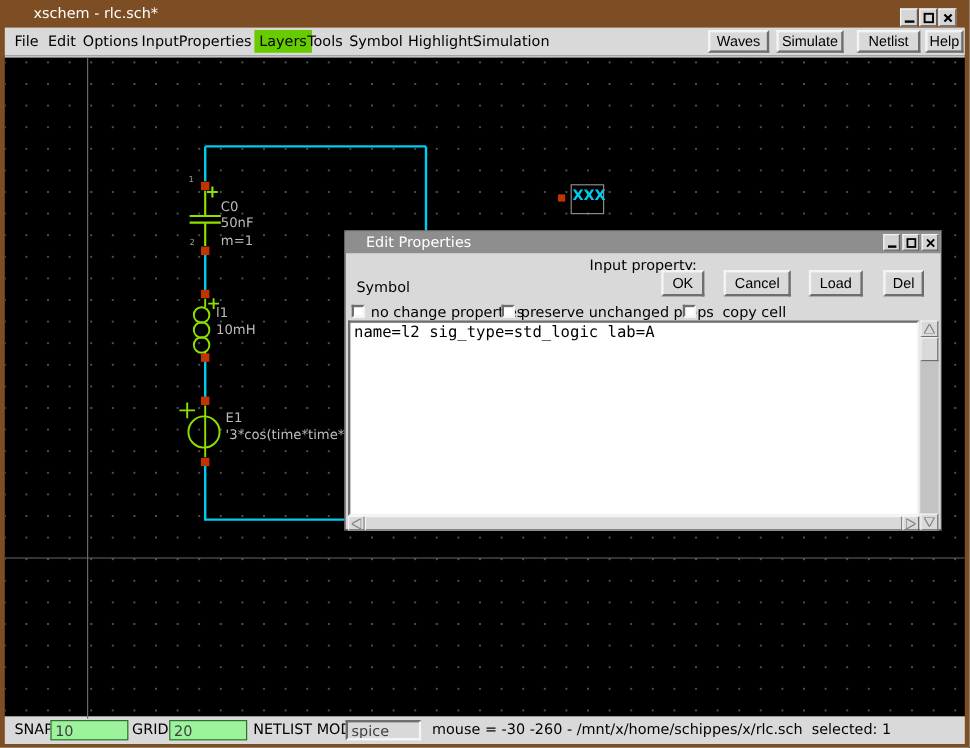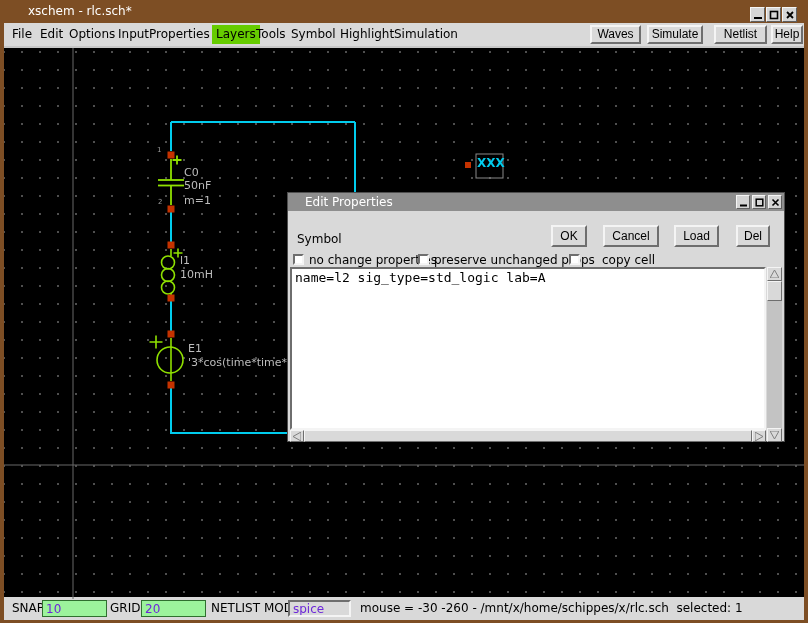--- a/index.html
+++ b/index.html
@@ -103,21 +103,21 @@
     border: 1px solid; border-color: #f4f4f4 #6e6e6e #6e6e6e #f4f4f4;
   }
 
   
   .statusbar {
     position: absolute; left: 4px; top: 597px; width: 800px; height: 23px;
     background: #d9d9d9; font-size: 12px; color: #000;
   }
   .sb-label { position: absolute; top: 4px; }
   .sb-entry {
-    position: absolute; top: 3px; height: 17px; font-size: 12px; color: #6d28d9;
+    position: absolute; top: 3px; height: 17px; font-size: 12px; color: #404040;
     font-family: "DejaVu Sans", sans-serif; padding: 0 3px;
     border: 1px solid #2f6f2f; background: #9cf39c;
   }
   .sb-entry.gray { background: #d9d9d9; border: 2px solid; border-color: #6e6e6e #f4f4f4 #f4f4f4 #6e6e6e; }
   .sb-info { position: absolute; top: 4px; white-space: pre; text-align: center; }
 </style>
 </head>
 <body>
 
 <div class="window">
@@ -235,20 +235,21 @@
               <rect x="1.2" y="1.2" width="6.6" height="6.6" fill="none" stroke="#000" stroke-width="1.5"></rect>
             </svg>
         </button>
         <button class="dlg-btn" style="left:480px">
           <svg width="9" height="9">
               <path d="M1.5 1.5 L7.5 7.5 M7.5 1.5 L1.5 7.5" stroke="#000" stroke-width="1.6"></path>
             </svg>
         </button>
       </div>
 
+      <div class="dlg-prompt">Input property:</div>
 
       <span class="dlg-symbol-label">Symbol</span>
 
       <button class="dlg-pushbtn" style="left:263px;width:36px">OK</button>
       <button class="dlg-pushbtn" style="left:315px;width:56px">Cancel</button>
       <button class="dlg-pushbtn" style="left:386px;width:45px">Load</button>
       <button class="dlg-pushbtn" style="left:448px;width:34px">Del</button>
 
       <div class="cbx-row">
         <span class="cbx" style="left:5px"></span>

